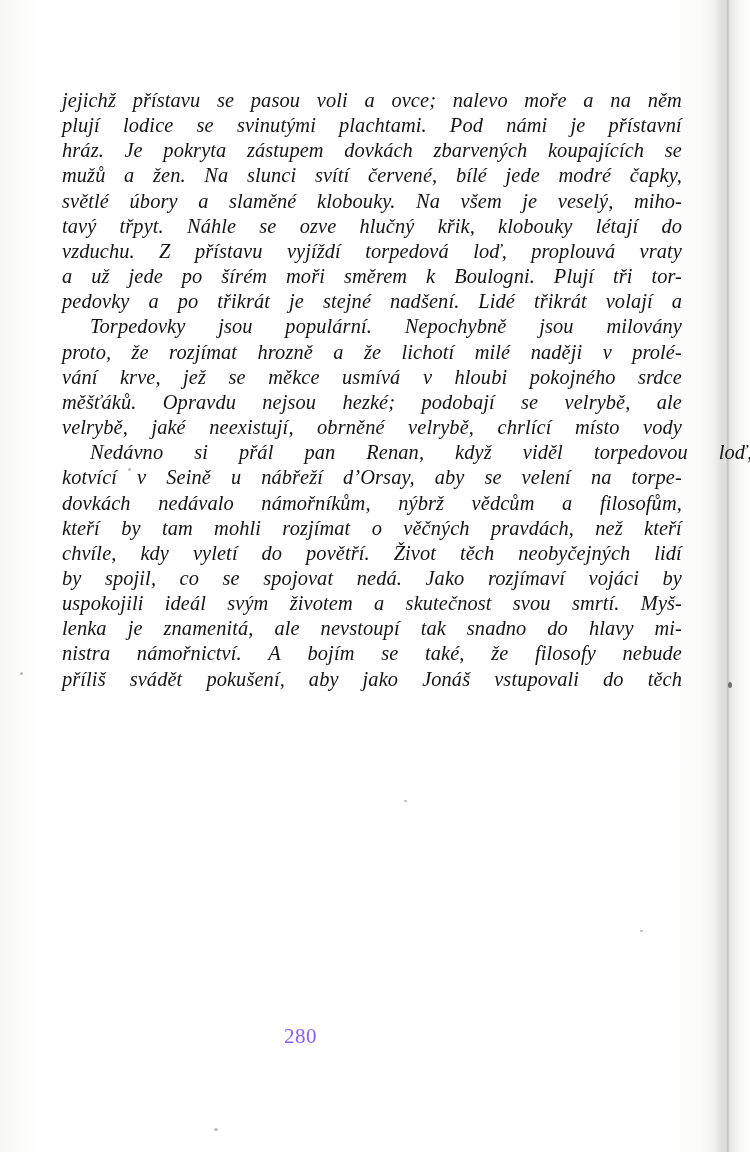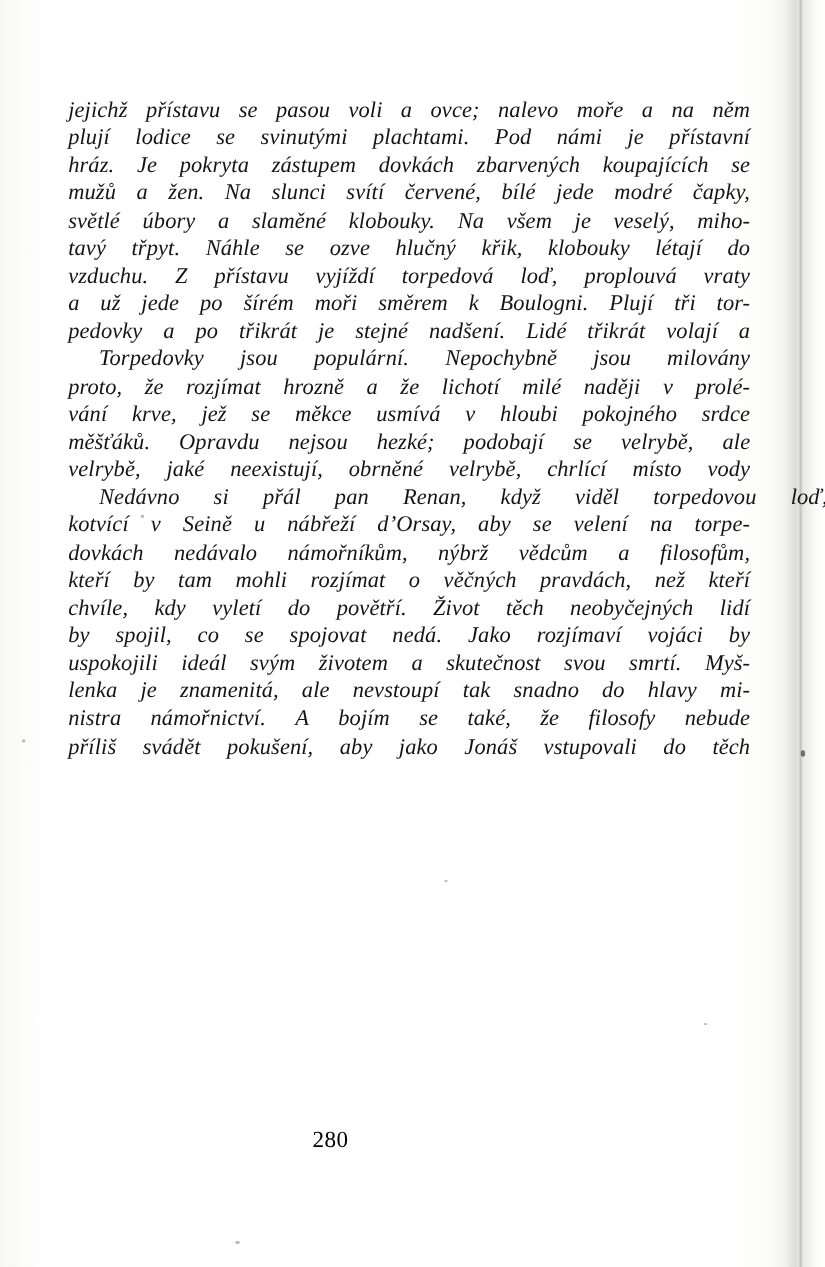--- a/index.html
+++ b/index.html
@@ -105,21 +105,21 @@
   }
 
   .page-number {
     position: absolute;
     top: 1024px;
     left: 0;
     width: 601px;
     text-align: center;
     font-size: 21px;
     font-family: "Liberation Serif", "DejaVu Serif", serif;
-    color: #000000;
+    color: #8b5cf6;
     letter-spacing: 0.5px;
   }
 
   
   .speck {
     position: absolute;
     background: #b9b9b6;
     border-radius: 50%;
     pointer-events: none;
   }

